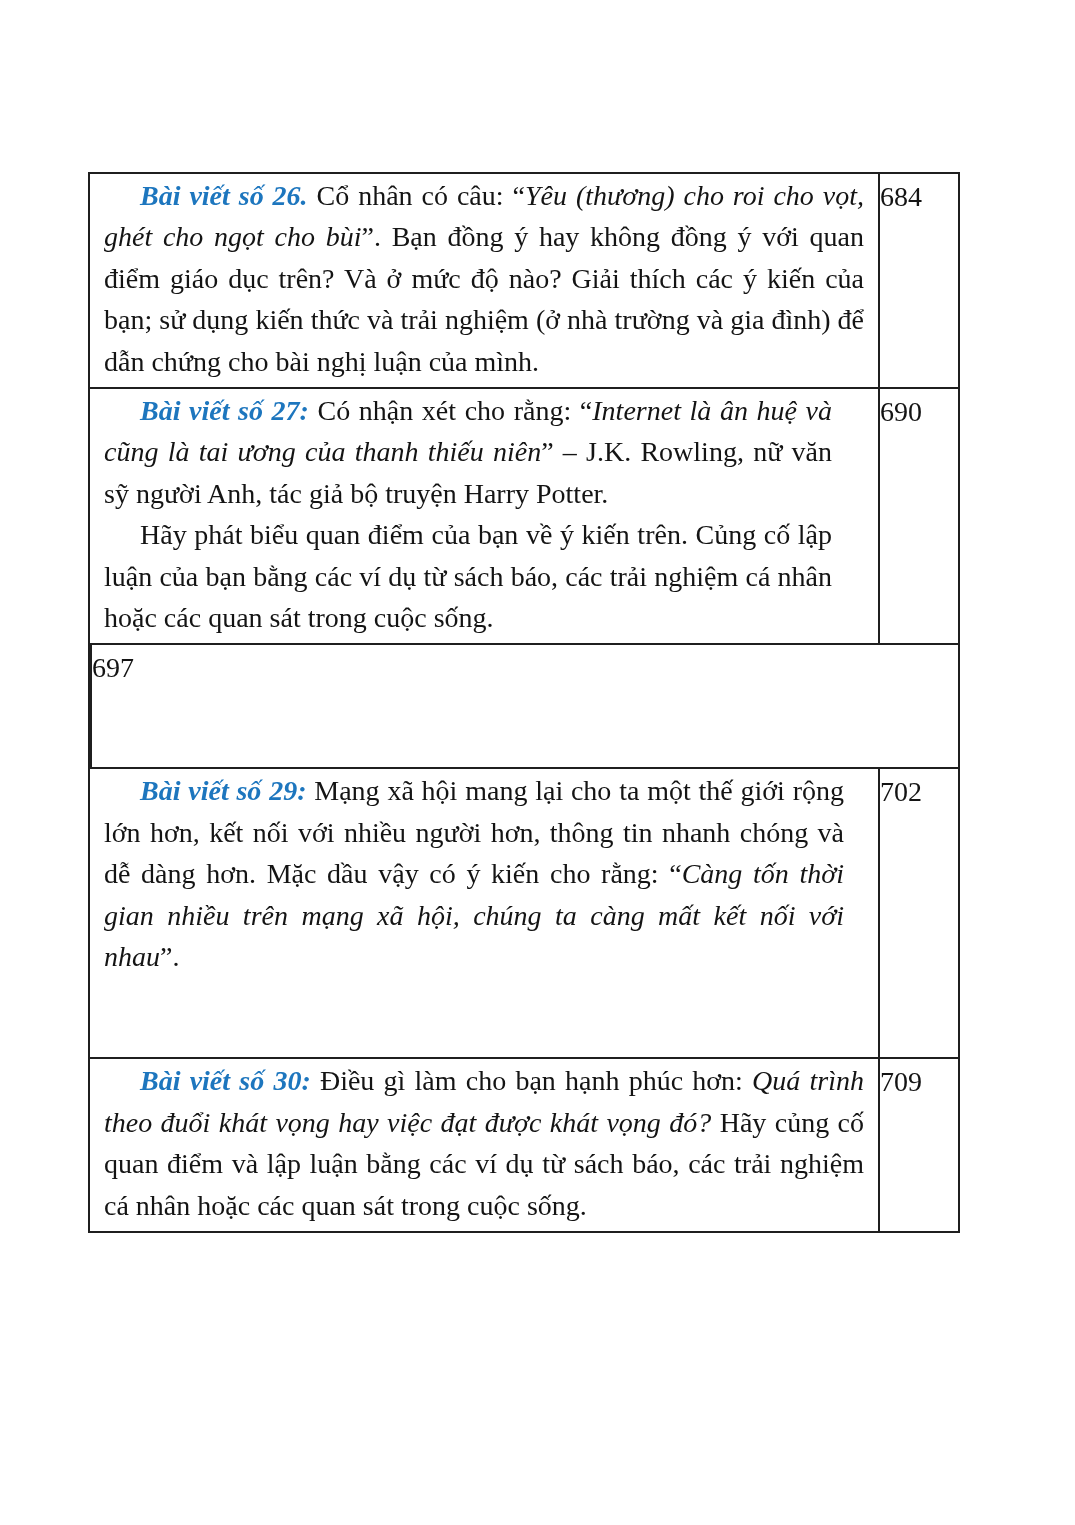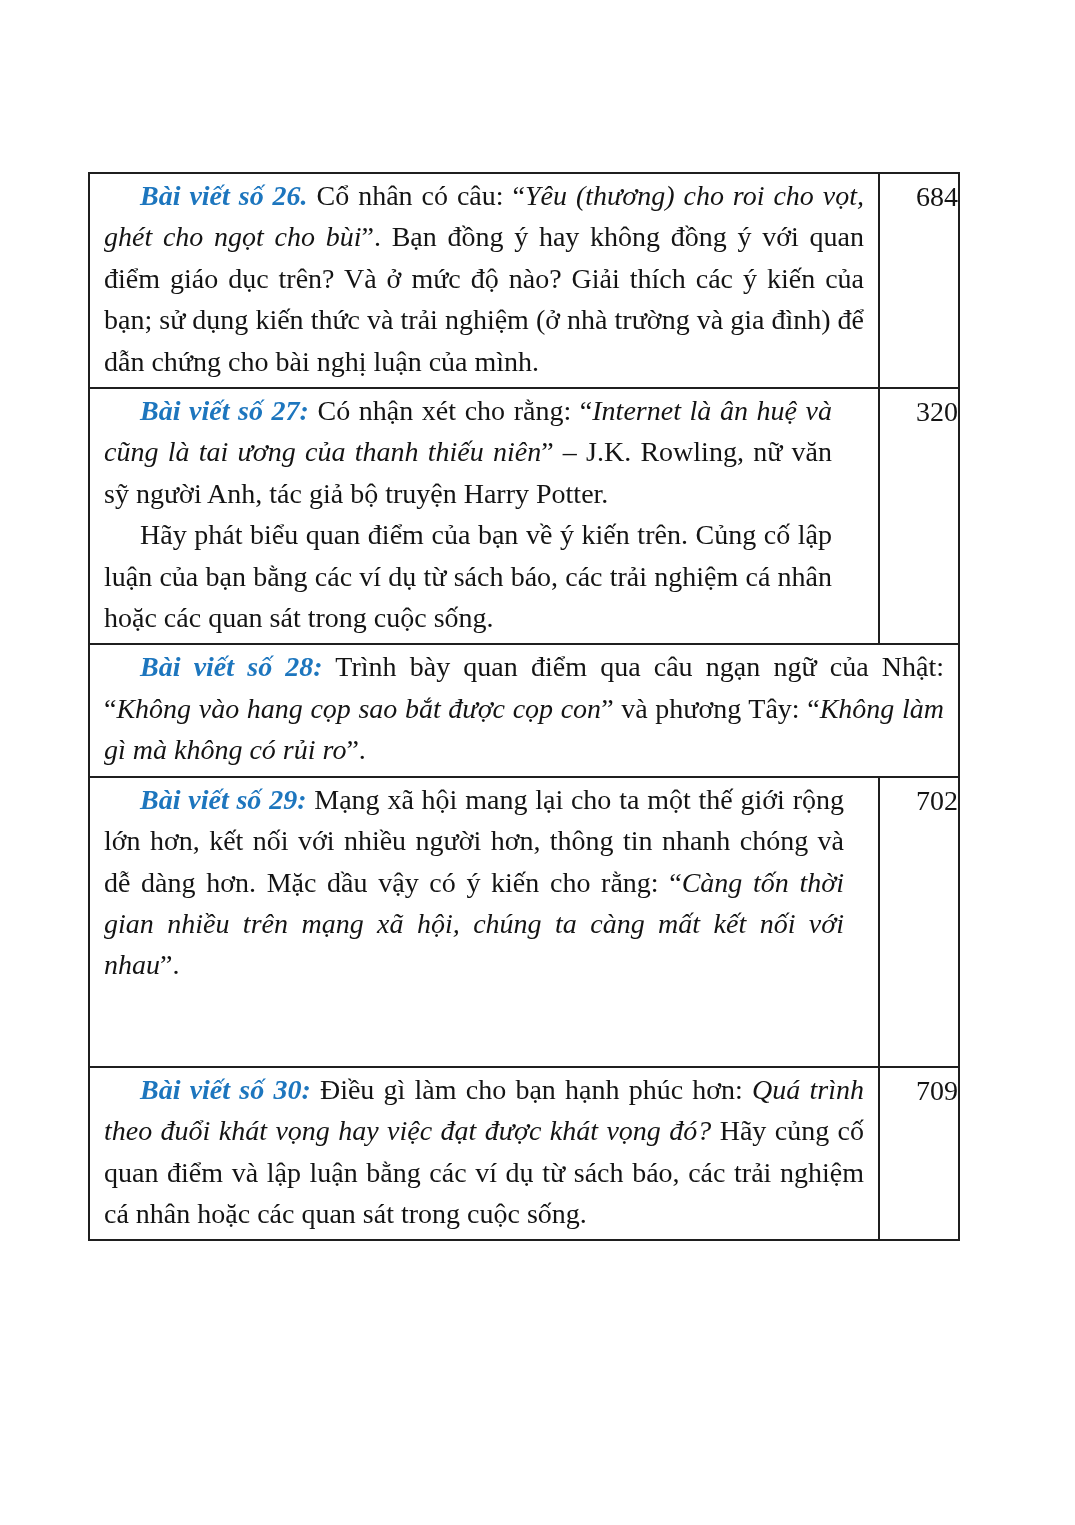--- a/index.html
+++ b/index.html
@@ -27,21 +27,21 @@
   }
   .toc-row:last-child{border-bottom:none;}
   .cell-text{
     flex:1 1 auto;
     padding:1px 14px 5px 14px;
     min-width:0;
   }
   .cell-page{
     flex:0 0 80px;width:80px;
     border-left:2px solid var(--border);
-    text-align:right;
+    text-align:left;
     font-size:28px;line-height:41.4px;
     padding-top:2px;
   }
   p.toc-par{
     margin:0;
     text-indent:36px;
     text-align:justify;
     font-size:28px;
     line-height:41.4px;
   }
@@ -60,26 +60,24 @@
     <div class="cell-text">
         <p class="toc-par"><span class="heading">Bài viết số 26.</span> <span>Cổ nhân có câu: “</span><span class="it">Yêu (thương) cho roi cho vọt, ghét cho ngọt cho bùi</span><span>”. Bạn đồng ý hay không đồng ý với quan điểm giáo dục trên? Và ở mức độ nào? Giải thích các ý kiến của bạn; sử dụng kiến thức và trải nghiệm (ở nhà trường và gia đình) để dẫn chứng cho bài nghị luận của mình.</span></p>
       </div>
     <div class="cell-page">684</div>
   </div>
     <div class="toc-row" style="min-height: 249px; gap: 32px;">
     <div class="cell-text">
         <p class="toc-par"><span class="heading">Bài viết số 27:</span> <span>Có nhận xét cho rằng: “</span><span class="it">Internet là ân huệ và cũng là tai ương của thanh thiếu niên</span><span>” – J.K. Rowling, nữ văn sỹ người Anh, tác giả bộ truyện Harry Potter.</span></p>
         <p class="toc-par"><span>Hãy phát biểu quan điểm của bạn về ý kiến trên. Củng cố lập luận của bạn bằng các ví dụ từ sách báo, các trải nghiệm cá nhân hoặc các quan sát trong cuộc sống.</span></p>
       </div>
-    <div class="cell-page">320</div>
+    <div class="cell-page">690</div>
   </div>
     <div class="toc-row" style="min-height: 124px;">
-    <div class="cell-text">
-        <p class="toc-par"><span class="heading">Bài viết số 28:</span> <span>Trình bày quan điểm qua câu ngạn ngữ của Nhật: “</span><span class="it">Không vào hang cọp sao bắt được cọp con</span><span>” và phương Tây: “</span><span class="it">Không làm gì mà không có rủi ro</span><span>”.</span></p>
-      </div>
+    <div class="cell-page">697</div>
   </div>
     <div class="toc-row" style="min-height: 290px; gap: 20px;">
     <div class="cell-text">
         <p class="toc-par"><span class="heading">Bài viết số 29:</span> <span>Mạng xã hội mang lại cho ta một thế giới rộng lớn hơn, kết nối với nhiều người hơn, thông tin nhanh chóng và dễ dàng hơn. Mặc dầu vậy có ý kiến cho rằng: “</span><span class="it">Càng tốn thời gian nhiều trên mạng xã hội, chúng ta càng mất kết nối với nhau</span><span>”.</span></p>
       </div>
     <div class="cell-page">702</div>
   </div>
     <div class="toc-row" style="min-height: 163px;">
     <div class="cell-text">
         <p class="toc-par"><span class="heading">Bài viết số 30:</span> <span>Điều gì làm cho bạn hạnh phúc hơn: </span><span class="it">Quá trình theo đuổi khát vọng hay việc đạt được khát vọng đó?</span><span> Hãy củng cố quan điểm và lập luận bằng các ví dụ từ sách báo, các trải nghiệm cá nhân hoặc các quan sát trong cuộc sống.</span></p>

